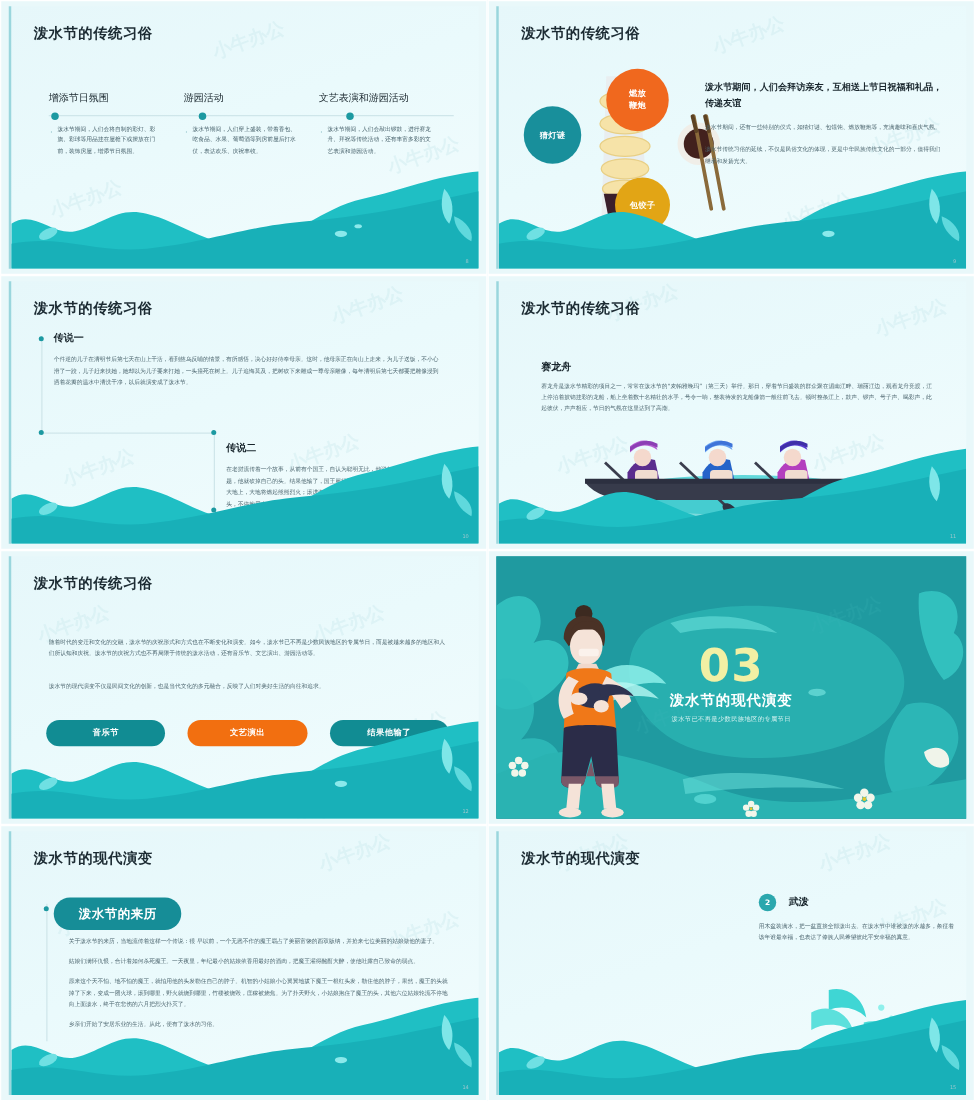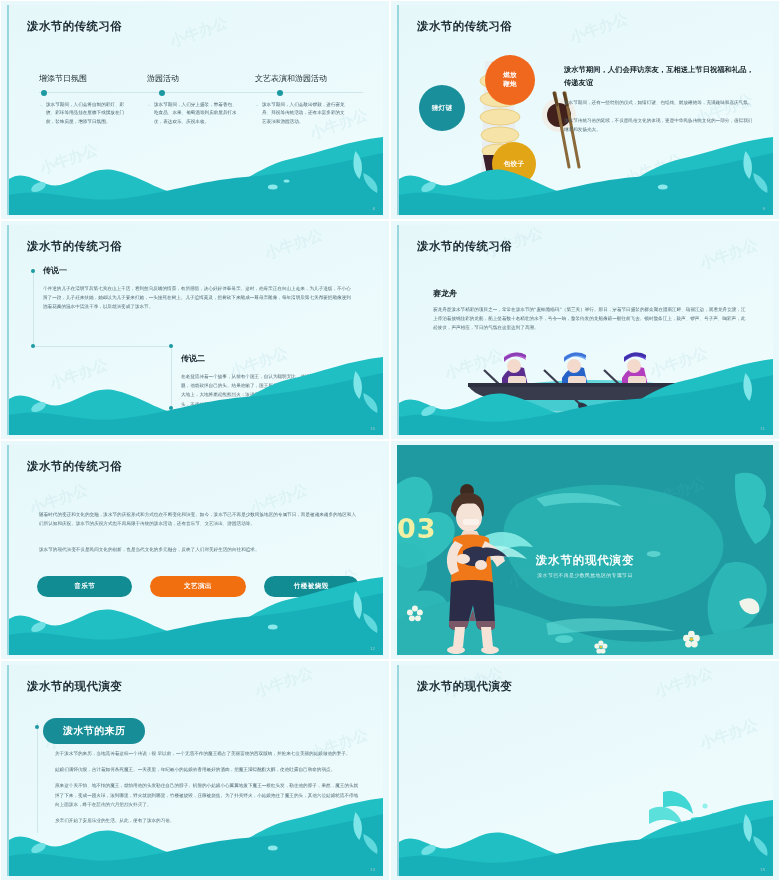--- a/index.html
+++ b/index.html
@@ -130,22 +130,22 @@
   .pill {
     flex: 1; height: 21px; border-radius: 11px;
     display: flex; align-items: center; justify-content: center;
     color: #fff; font-weight: bold; font-size: 6.6px; letter-spacing: .4px;
   }
   .pill.teal { background: #118c93; }
   .pill.orange { background: #f26f10; }
 
   
   .cover-num {
-    position: absolute; left: 0; right: 0; top: 68px; text-align: left;
-    font-size: 27px; font-weight: bold; color: #f2f0a4; letter-spacing: 1px;
+    position: absolute; left: 0; right: 0; top: 68px; text-align: center;
+    font-size: 36px; font-weight: bold; color: #f2f0a4; letter-spacing: 1px;
   }
   .cover-title {
     position: absolute; left: 0; right: 0; top: 108px; text-align: center;
     font-size: 11.5px; font-weight: bold; color: #ffffff; letter-spacing: .8px;
   }
   .cover-sub {
     position: absolute; left: 0; right: 0; top: 127px; text-align: center;
     font-size: 5px; color: #d5f2f0; letter-spacing: .3px;
   }
   .girl { position: absolute; left: 26px; top: 30px; width: 115px; height: 185px; }
@@ -417,21 +417,21 @@
       <div class="s5-p" style="top:100px;">泼水节的现代演变不仅是民间文化的创新，也是当代文化的多元融合，反映了人们对美好生活的向往和追求。</div>
 
       <div class="pills">
         <div class="pill teal">
             <span>音乐节</span>
           </div>
         <div class="pill orange">
             <span>文艺演出</span>
           </div>
         <div class="pill teal">
-            <span>竹楼被烧毁</span>
+            <span>结果他输了</span>
           </div>
       </div>
 
       <div class="wave">
         <svg viewBox="0 0 380 78" preserveAspectRatio="none">
           <path d="M0,42 C18,30 34,52 52,48 C74,43 86,28 110,34 C140,41 160,62 196,58 C232,54 250,30 286,22 C318,15 344,4 380,0 L380,78 L0,78 Z" fill="#1fbfc4"></path>
           <path d="M0,58 C40,50 70,66 110,62 C160,57 190,44 240,40 C300,35 340,24 380,16 L380,78 L0,78 Z" fill="#18b0b8"></path>
           <ellipse cx="30" cy="50" rx="8" ry="4" fill="#6fe0e3" transform="rotate(-25 30 50)"></ellipse>
           <ellipse cx="268" cy="50" rx="5" ry="2.5" fill="#8be9eb"></ellipse>
           <path d="M352,14 C348,26 350,36 356,42 C360,34 360,22 352,14 Z" fill="#7ee6e8"></path>
@@ -568,20 +568,25 @@
   <div class="slide">
     <div class="slide-inner">
       <div class="wm">
         <span style="left:45px;top:8px;">小牛办公</span>
         <span style="left:255px;top:8px;">小牛办公</span>
         <span style="left:300px;top:60px;">小牛办公</span>
         <span style="left:60px;top:190px;">小牛办公</span>
       </div>
       <div class="s-title">泼水节的现代演变</div>
 
+      <div class="col2 b">
+        <div class="numc">2</div>
+        <div class="col2-h">武泼</div>
+        <div class="col2-p">用木盆装满水，把一盆直接全部泼出去。在泼水节中谁被泼的水越多，象征着该年谁最幸福，也表达了傣族人民希望彼此平安幸福的真意。</div>
+      </div>
 
       <div class="bowl">
         <svg viewBox="0 0 110 80" style="width:100%;height:100%;">
           <path d="M20,4 C34,0 48,10 50,26 C42,18 30,16 20,20 Z" fill="#3fd6d4"></path>
           <path d="M6,22 C20,14 36,22 40,38 C30,30 16,30 6,36 Z" fill="#5ce0dc"></path>
           <path d="M48,30 C62,26 74,34 76,46 C68,40 56,40 48,44 Z" fill="#46d9d6"></path>
           <circle cx="62" cy="18" r="2.5" fill="#8ff0ec"></circle>
           <circle cx="70" cy="26" r="1.6" fill="#8ff0ec"></circle>
           <path d="M46,54 L96,54 C94,68 84,76 72,76 C58,76 48,68 46,54 Z" fill="#e8803a"></path>
           <path d="M46,54 L96,54 C96,58 86,61 72,61 C57,61 46,58 46,54 Z" fill="#f2a55e"></path>

